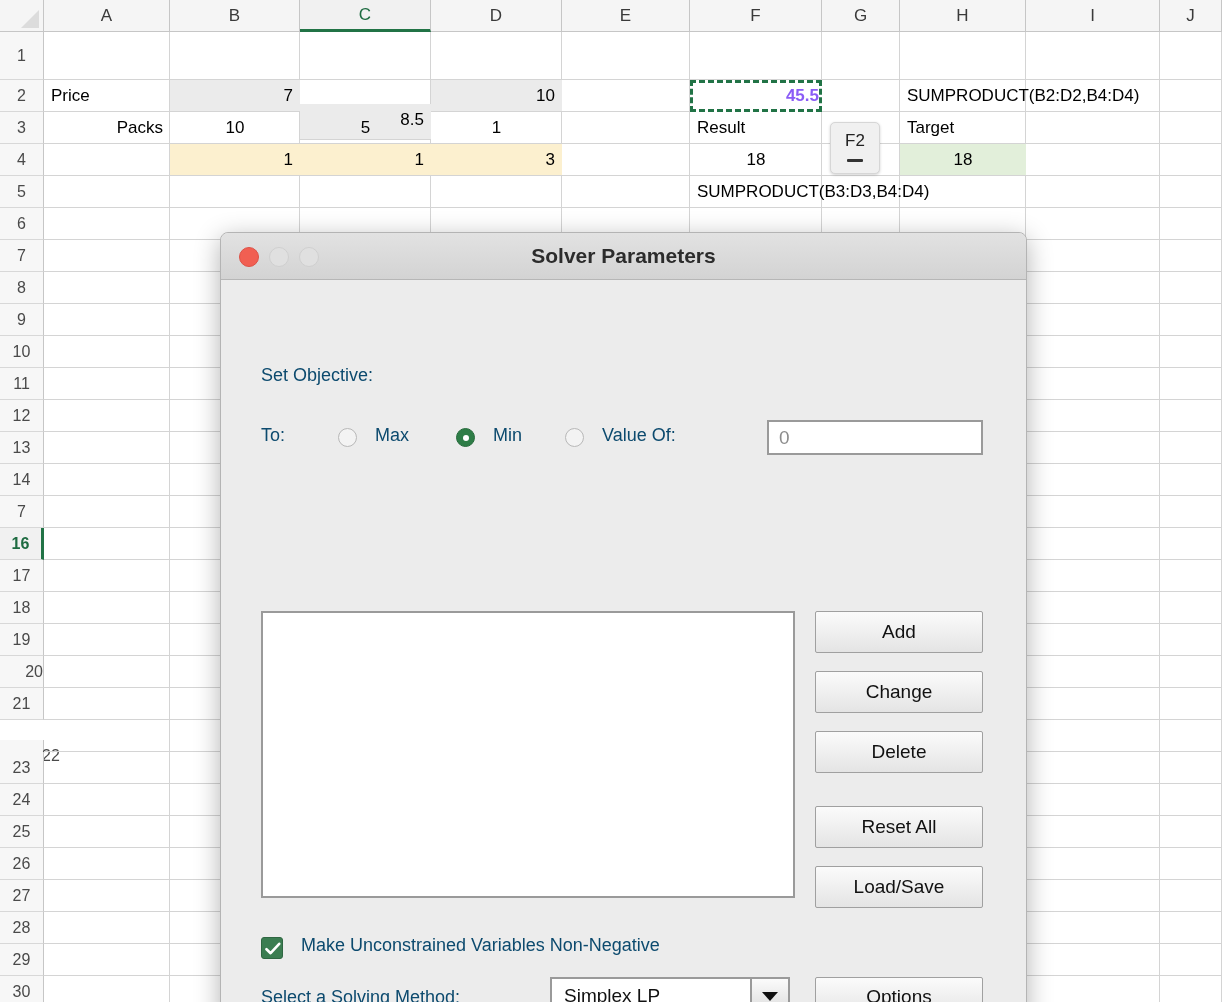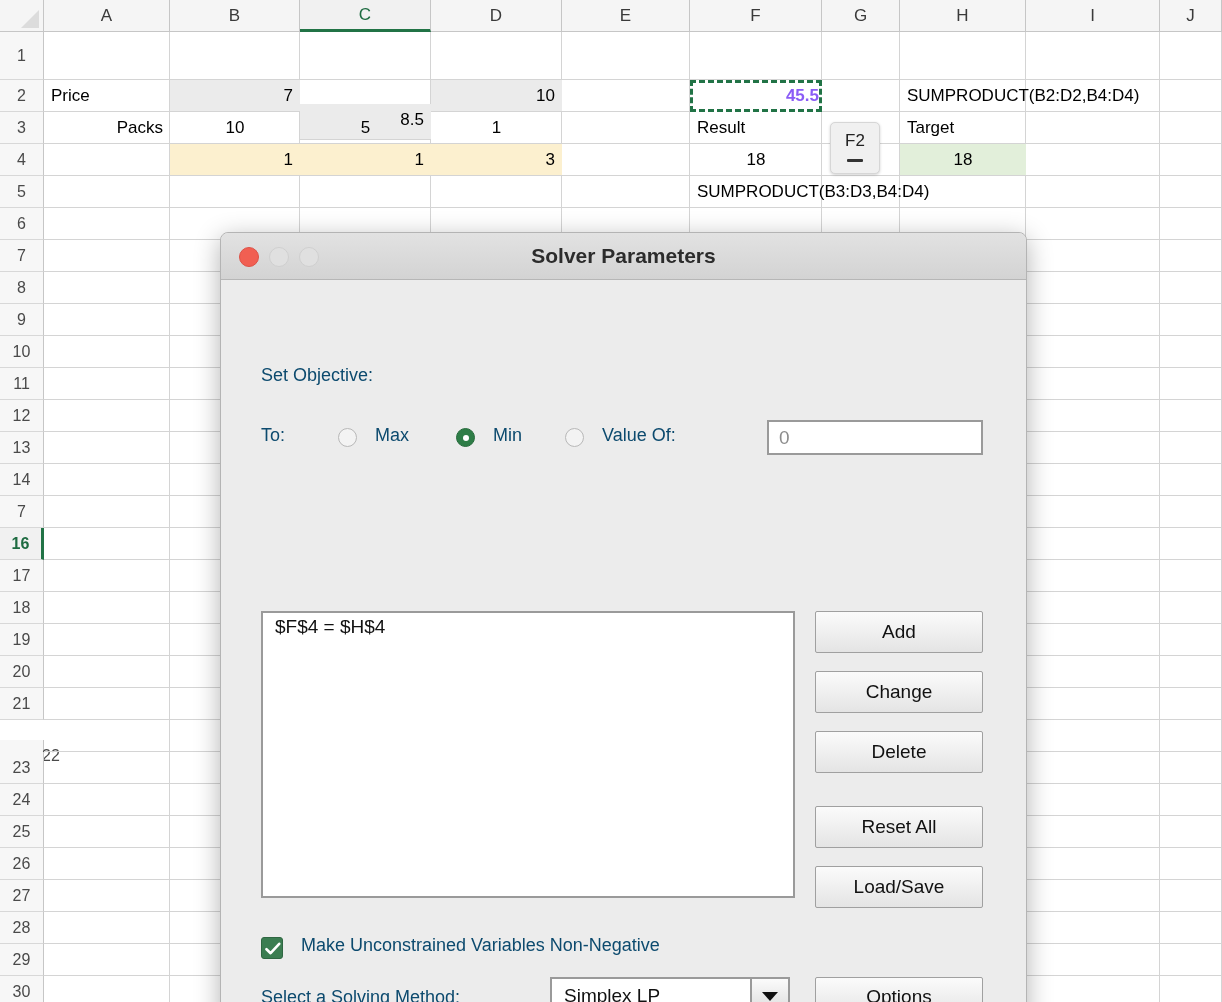--- a/index.html
+++ b/index.html
@@ -208,21 +208,21 @@
       <div class="rowhead" style="top: 304px; height: 32px; line-height: 31px;">10</div>
       <div class="rowhead" style="top: 336px; height: 32px; line-height: 31px;">11</div>
       <div class="rowhead" style="top: 368px; height: 32px; line-height: 31px;">12</div>
       <div class="rowhead" style="top: 400px; height: 32px; line-height: 31px;">13</div>
       <div class="rowhead" style="top: 432px; height: 32px; line-height: 31px;">14</div>
       <div class="rowhead" style="top: 464px; height: 32px; line-height: 31px;">7</div>
       <div class="rowhead active" style="top: 496px; height: 32px; line-height: 31px;">16</div>
       <div class="rowhead" style="top: 528px; height: 32px; line-height: 31px;">17</div>
       <div class="rowhead" style="top: 560px; height: 32px; line-height: 31px;">18</div>
       <div class="rowhead" style="top: 592px; height: 32px; line-height: 31px;">19</div>
-      <div class="rowhead" style="top: 624px; height: 32px; line-height: 31px;">20</div>
+      <div class="rowhead" style="top: 624px; height: 32px; line-height: 31px; text-align: right;">20</div>
       <div class="rowhead" style="top: 656px; height: 32px; line-height: 31px;">21</div>
       <div class="rowhead" style="top: 708px; height: 32px; line-height: 31px; padding-left: 42px;">22</div>
       <div class="rowhead" style="top: 720px; height: 32px; line-height: 31px;">23</div>
       <div class="rowhead" style="top: 752px; height: 32px; line-height: 31px;">24</div>
       <div class="rowhead" style="top: 784px; height: 32px; line-height: 31px;">25</div>
       <div class="rowhead" style="top: 816px; height: 32px; line-height: 31px;">26</div>
       <div class="rowhead" style="top: 848px; height: 32px; line-height: 31px;">27</div>
       <div class="rowhead" style="top: 880px; height: 32px; line-height: 31px;">28</div>
       <div class="rowhead" style="top: 912px; height: 32px; line-height: 31px;">29</div>
       <div class="rowhead" style="top: 944px; height: 32px; line-height: 31px;">30</div>
@@ -578,21 +578,20 @@
     <div class="radio" id="radio-valueof" style="left:344px;top:148px;"></div>
     <div class="lbl" style="left:381px;top:145px;">Value Of:</div>
 
     <div class="field placeholder" style="left:546px;top:140px;width:216px;height:35px;">
       <span class="fv" id="valueof-fv" placeholder="0">0</span>
     </div>
 
 
 
     <div class="listbox" id="constraint-list" style="left:40px;top:331px;width:534px;height:287px;">
-        <div class="litem">$F$4 = $H$4</div>
       </div>
 
     <div id="constraint-buttons">
         <div class="btn" style="left: 594px; top: 331px; width: 168px; height: 42px;">
           <span>Add</span>
         </div>
         <div class="btn" style="left: 594px; top: 391px; width: 168px; height: 42px;">
           <span>Change</span>
         </div>
         <div class="btn" style="left: 594px; top: 451px; width: 168px; height: 42px;">

